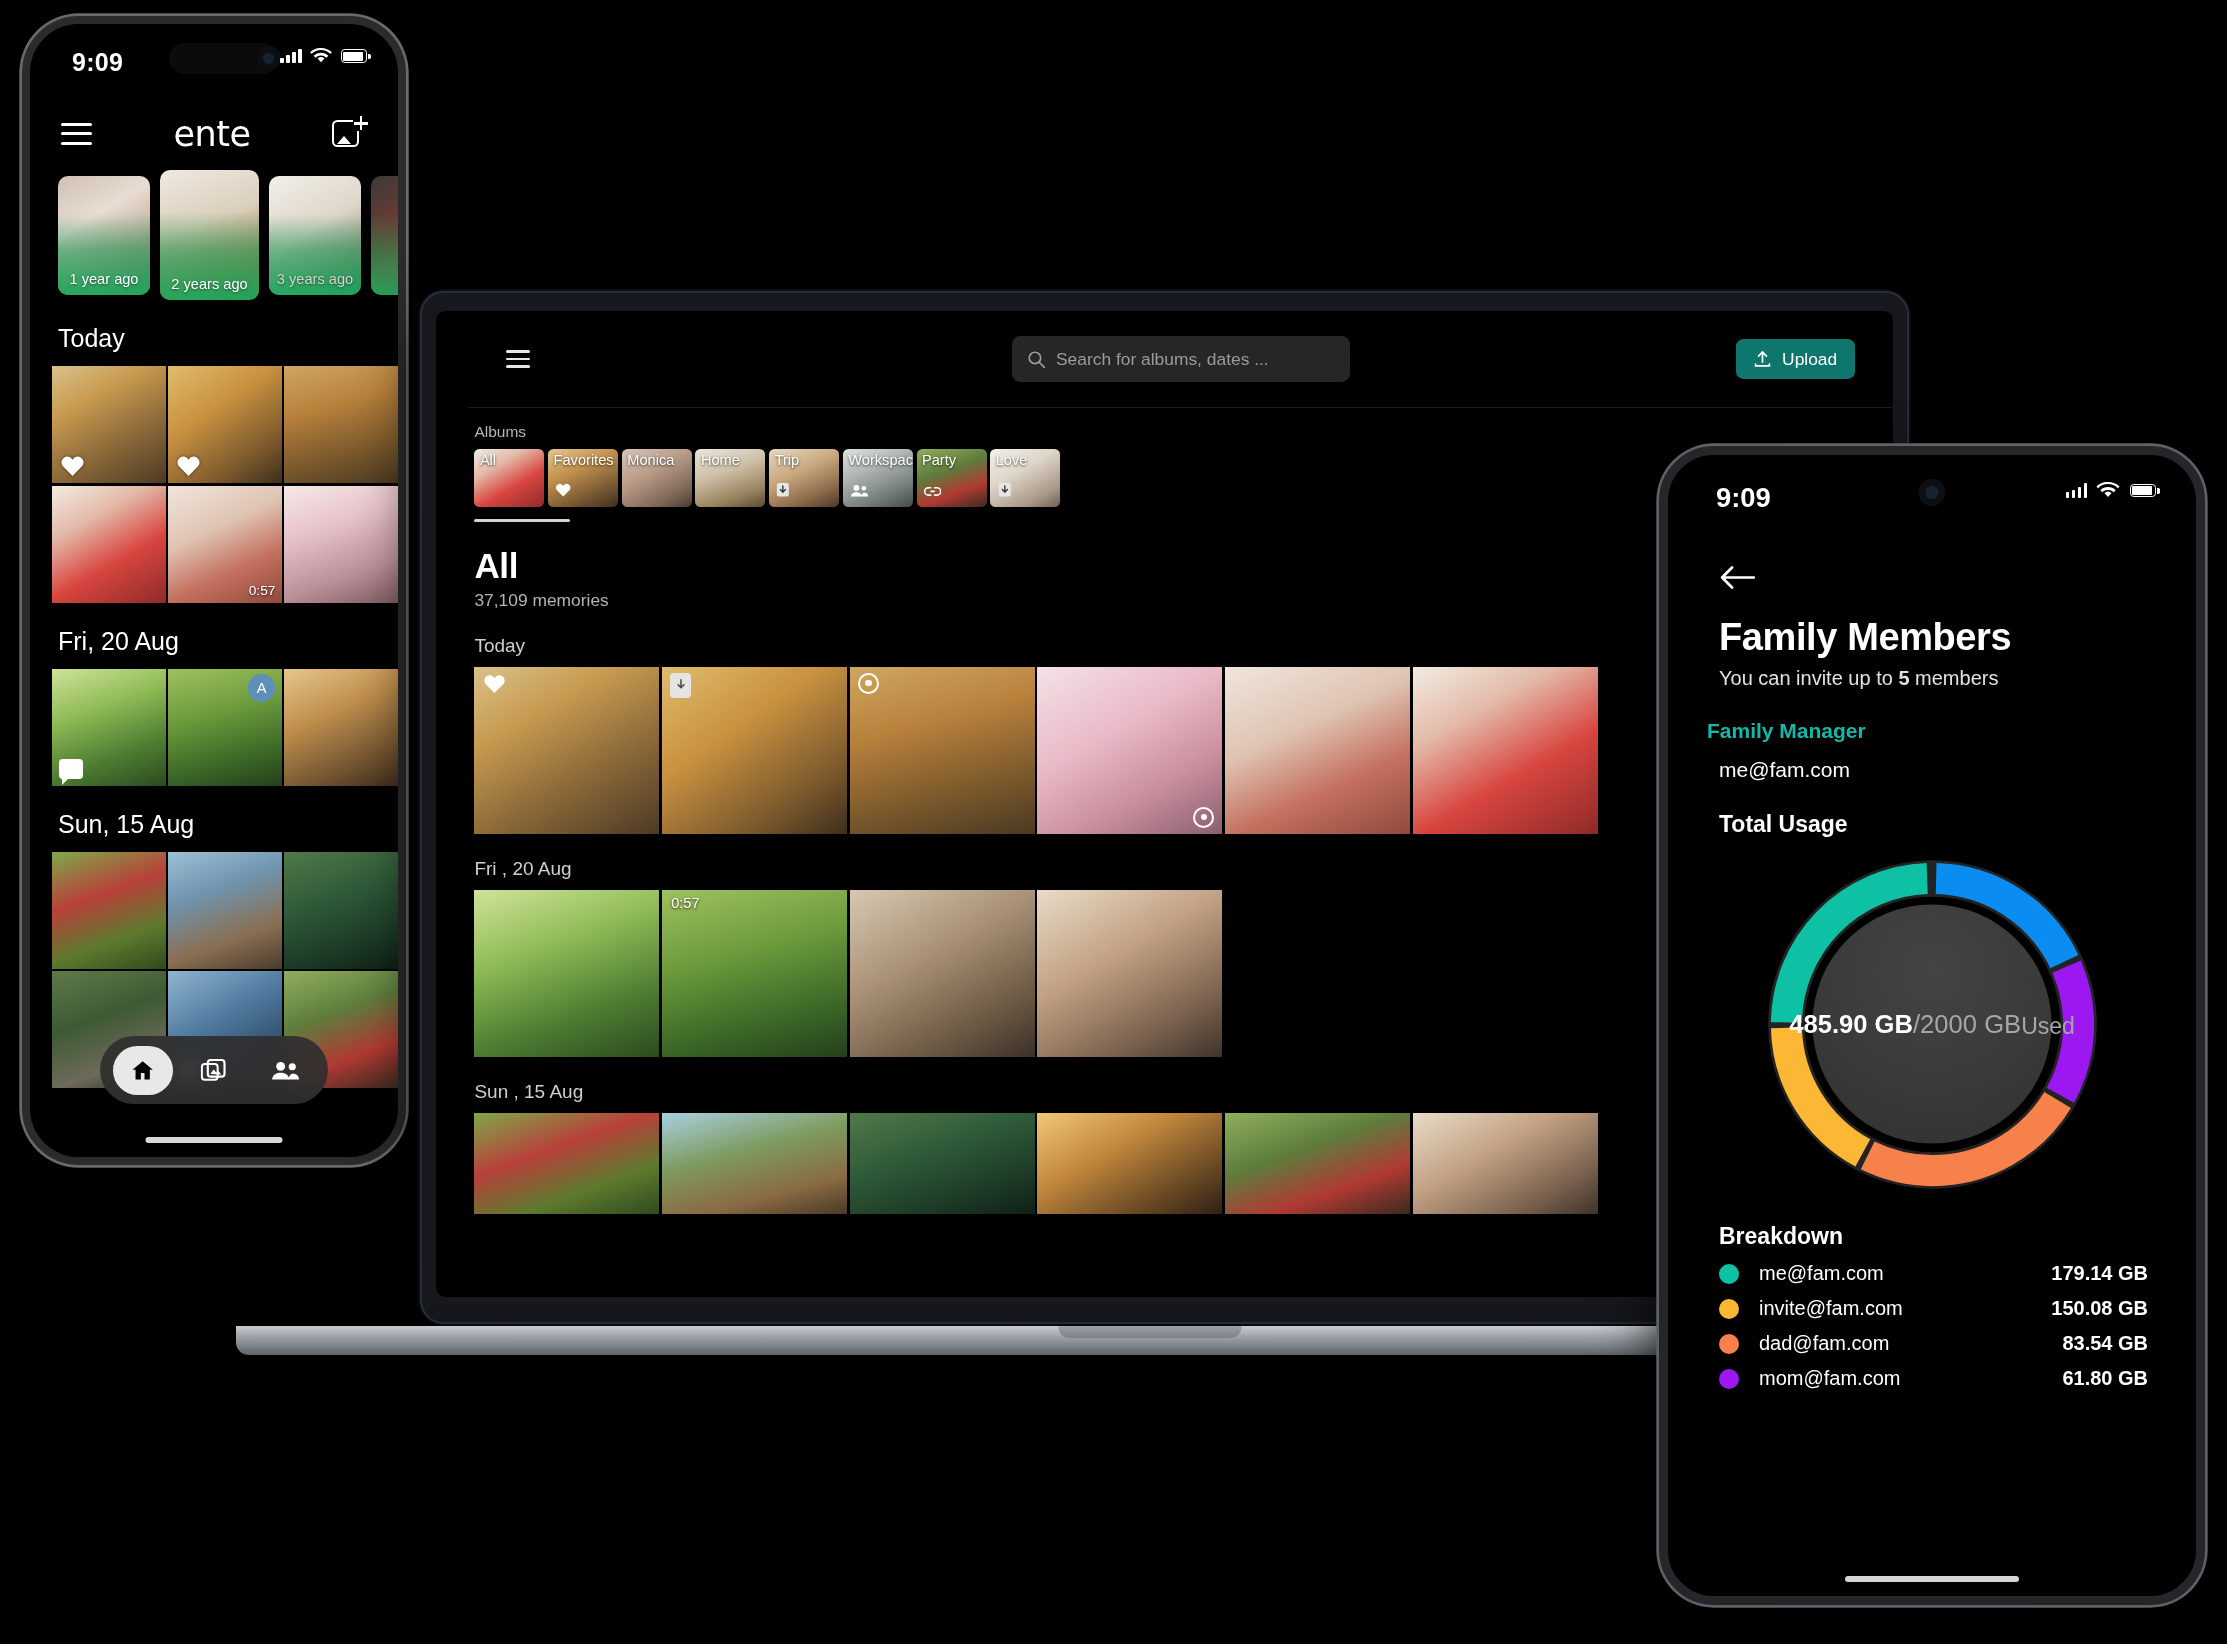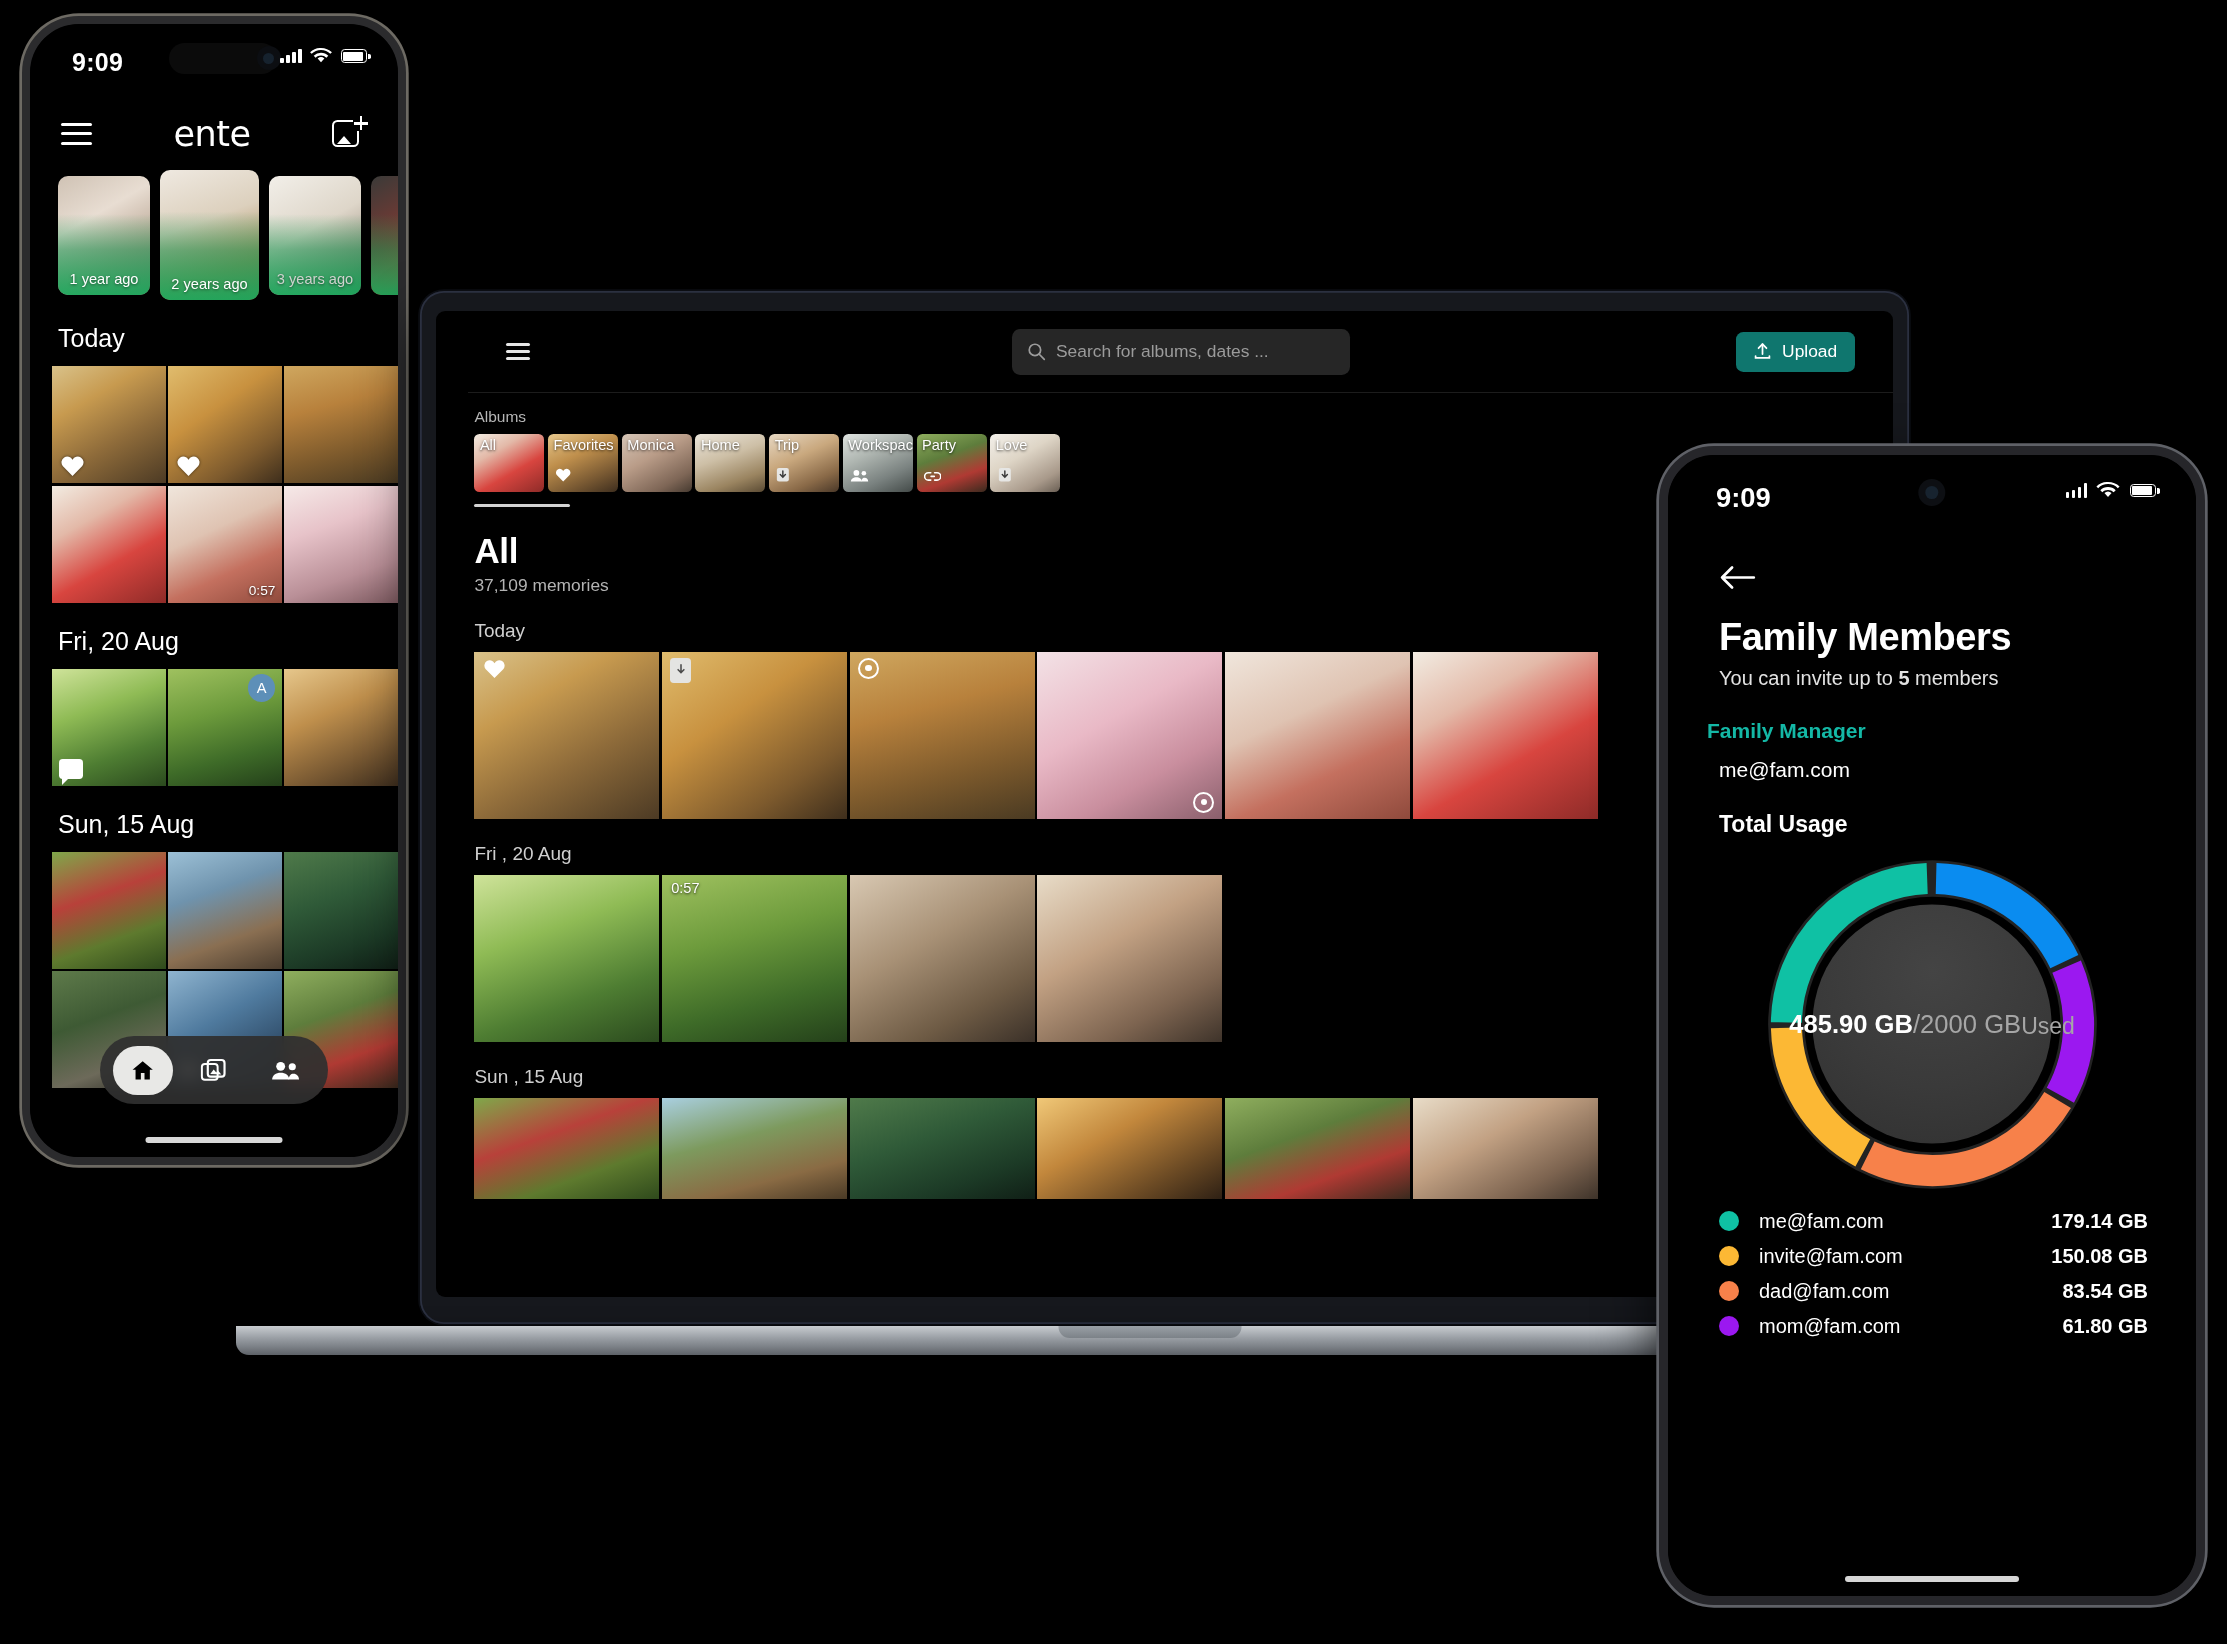--- a/index.html
+++ b/index.html
@@ -111,21 +111,21 @@
   #laptop { position:absolute; left:400px; top:291px; width:1528px; height:1033px; }
   .lid { position:absolute; left:20px; top:0; width:1489px; height:1033px; background:#16181d; border-radius:24px;
          box-shadow: inset 0 0 0 1.8px #2b3040, 0 0 0 1.8px #0b0d12, 0 27.4px 55px rgba(0,0,0,.8); padding:20px 16.4px 27.4px 16.4px; }
   .lscreen { width:100%; height:100%; background:#000; border-radius:9.1px; overflow:hidden; position:relative; }
   .lbase { position:absolute; left:-164px; bottom:-31px; width:1827px; height:29px;
            background:linear-gradient(to bottom,#c8ccd0 0%,#9ba0a6 40%,#7d8288 70%,#5e6268 100%);
            border-radius:0 0 12.8px 12.8px; box-shadow:0 11px 25.6px rgba(0,0,0,.75); }
   .lbase::after { content:""; position:absolute; left:50%; top:0; transform:translateX(-50%); width:183px; height:12px;
            background:linear-gradient(to bottom,#9aa0a6,#7c8288); border-radius:0 0 11px 11px; }
 
-  .lt-top { height:82px; display:flex; align-items:center; padding:0 38px; position:relative; border-bottom:0.9px solid #1c1c1c;margin-left:32px; }
+  .lt-top { height:97px; display:flex; align-items:center; padding:0 38px; position:relative; border-bottom:0.9px solid #1c1c1c;margin-left:32px; }
   .lt-hamb { width:24px; display:flex; flex-direction:column; gap:4.6px; }
   .lt-hamb span { height:2.7px; background:#e6e6e6; border-radius:1.8px; }
   .lt-search { position:absolute; left:50%; transform:translateX(-50%); width:338px; height:46px; background:#262626; border-radius:8.2px; display:flex; align-items:center; gap:10px; padding:0 15.5px; }
   .lt-search .txt { color:#9b9b9b; font-size:17.4px; }
   .lt-upload { position:absolute; right:38px; height:40px; background:#0f766e; border-radius:7.3px; display:flex; align-items:center; gap:10px; padding:0 17.4px; color:#fff; font-size:17.4px; }
 
   .alb-lbl { color:#b6b6b6; font-size:15.5px; padding:14.6px 0 8.2px 38px; }
   .alb-row { display:flex; gap:3.7px; padding-left:38px; }
   .alb { position:relative; width:70px; height:58px; border-radius:5.5px; overflow:hidden; flex:0 0 auto; }
   .alb .nm { position:absolute; left:5.5px; top:3.7px; color:#fff; font-size:14.6px; text-shadow:0 0.9px 2.7px rgba(0,0,0,.75); white-space:nowrap; z-index:2; }
@@ -510,20 +510,21 @@
           </g>
         </svg>
         <div class="donut-hub">
           <div class="du-main">
             <b>485.90 GB</b><span>/2000 GB</span>
           </div>
           <div class="du-used">Used</div>
         </div>
       </div>
 
+      <div class="bd-h">Breakdown</div>
 
       <div class="bd-row">
         <span class="bd-dot" style="background:#0fc1a4"></span>
         <span class="bd-em">me@fam.com</span>
         <span class="bd-sz">179.14 GB</span>
       </div>
       <div class="bd-row">
         <span class="bd-dot" style="background:#fcb834"></span>
         <span class="bd-em">invite@fam.com</span>
         <span class="bd-sz">150.08 GB</span>

